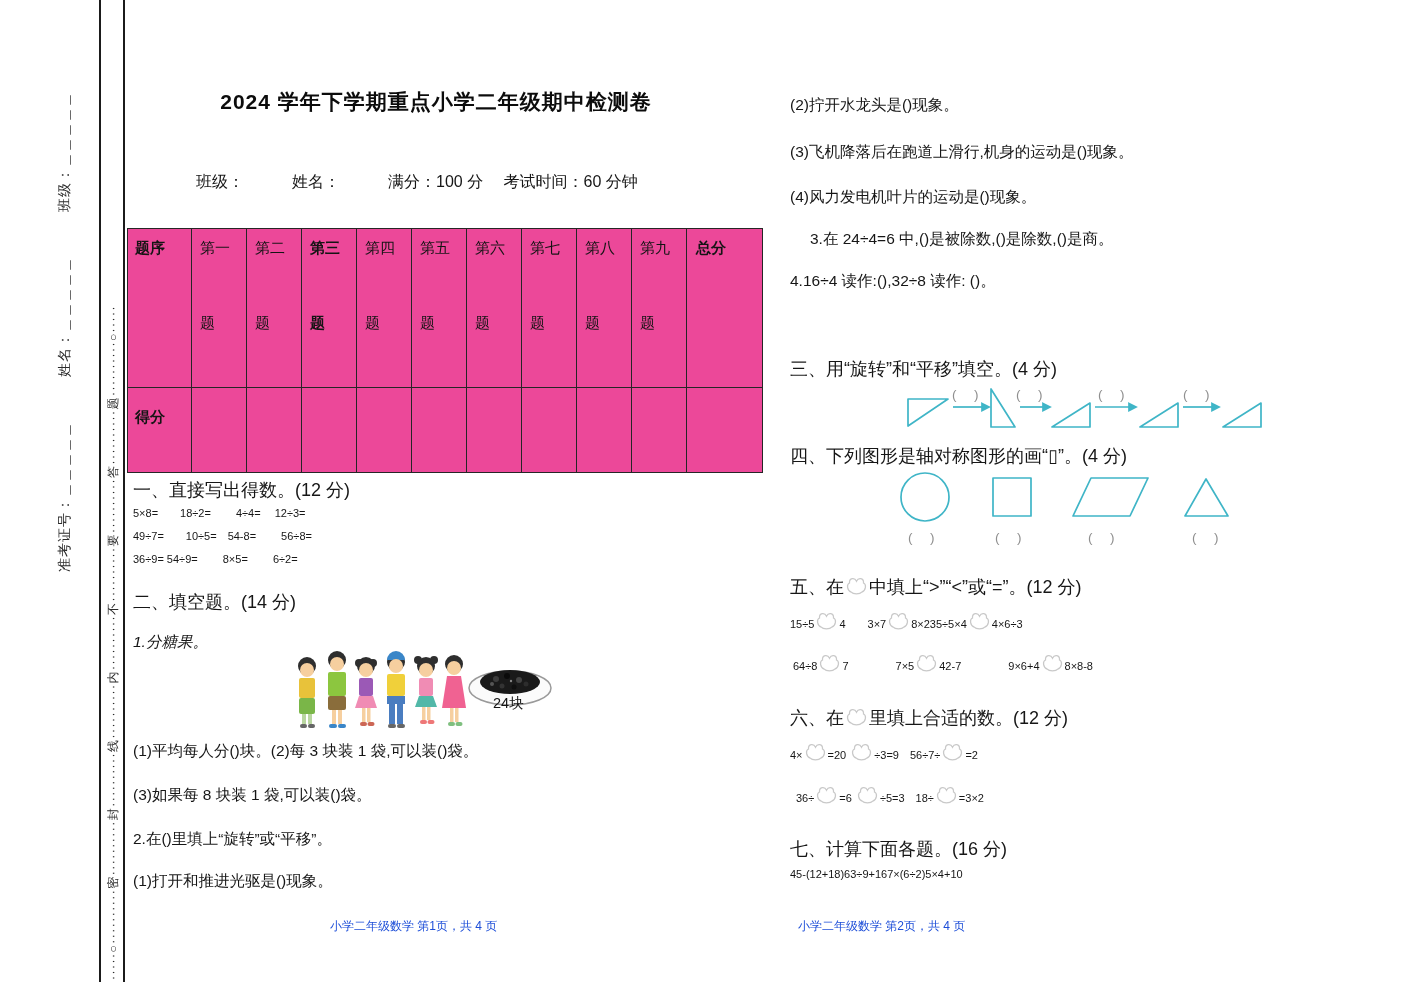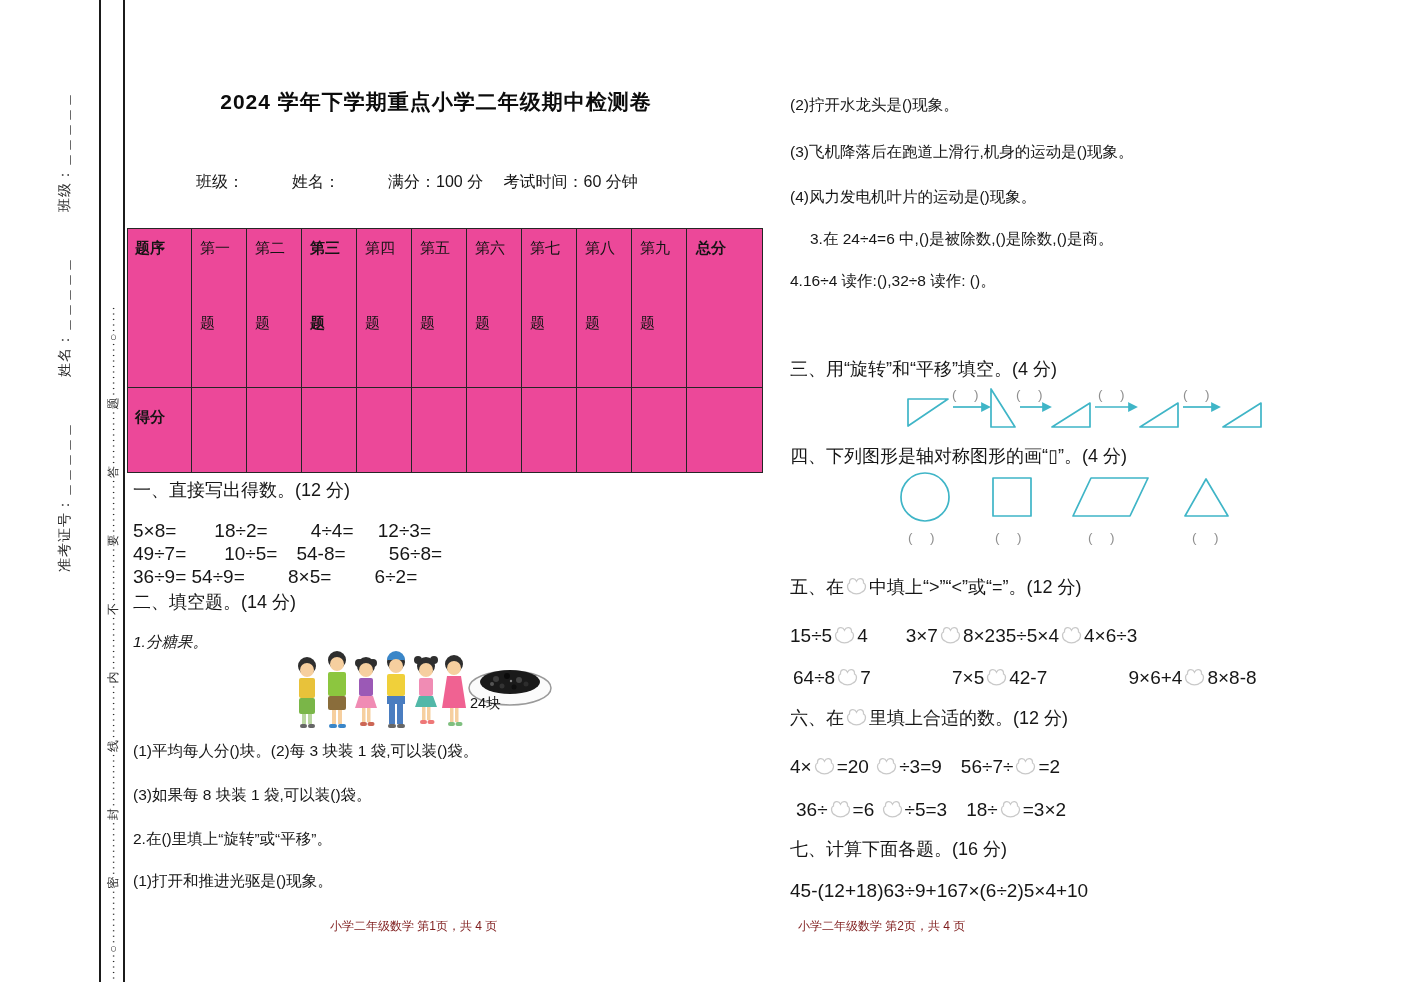--- a/index.html
+++ b/index.html
@@ -1,24 +1,24 @@
 <!DOCTYPE html>
 <html><head>
 <meta charset="utf-8">
 <style>
   html,body{margin:0;padding:0;background:#ffffff;}
   #canvas{position:relative;width:1421px;height:982px;background:#ffffff;overflow:hidden;
           font-family:"Liberation Sans","DejaVu Sans",sans-serif;color:#141414;}
   .abs{position:absolute;white-space:nowrap;}
   .t{font-size:15.5px;color:#161616;}
-  .eq{font-size:19px;color:#161616;margin-top:12px;}
+  .eq{font-size:11px;color:#161616;}
   .sec{font-size:18px;color:#161616;}
   .title{font-size:21px;font-weight:bold;letter-spacing:1px;color:#0c0c0c;}
   .info{font-size:16px;color:#161616;}
-  .footer{font-size:12px;color:#7f1d1d;}
+  .footer{font-size:12px;color:#1d4ed8;}
   .rot{transform:rotate(-90deg);transform-origin:left top;}
   .seal-strip{position:absolute;left:99px;top:-2px;width:22px;height:986px;
               border:2px solid #1b1b1b;background:#fff;}
   .seal-text{font-size:12px;color:#2a2a2a;letter-spacing:1.5px;}
   .fields-text{font-size:14px;color:#2a2a2a;letter-spacing:1px;}
   table.score{border-collapse:collapse;table-layout:fixed;background:#ec4899;}
   table.score td{border:1.6px solid #262626;vertical-align:top;padding:0;font-size:15px;}
   .cell-head{font-weight:bold;padding:10px 0 0 7px !important;}
   .cell-score{font-weight:bold;padding:20px 0 0 7px !important;}
   .cell-total{font-weight:bold;padding:10px 0 0 9px !important;}
@@ -187,21 +187,21 @@
       <circle cx="203" cy="33" r="3" fill="#3d3d3d"></circle>
         <circle cx="214" cy="30" r="3" fill="#0a0a0a"></circle>
       <circle cx="226" cy="34" r="3" fill="#444"></circle>
         <circle cx="233" cy="38" r="2.5" fill="#2d2d2d"></circle>
       <circle cx="209" cy="40" r="2.5" fill="#333"></circle>
         <circle cx="221" cy="41" r="2.5" fill="#0f0f0f"></circle>
       <circle cx="199" cy="38" r="2" fill="#555"></circle>
         <circle cx="218" cy="35" r="1.2" fill="#888"></circle>
     </g>
   </svg>
-  <div class="abs" style="left:470px;top:694px;font-size:14.5px;">24块</div>
+  <div class="abs" style="left:493px;top:694px;font-size:14.5px;">24块</div>
 
   <div class="abs t" style="left:133px;top:741px;">(1)平均每人分()块。(2)每 3 块装 1 袋,可以装()袋。</div>
   <div class="abs t" style="left:133px;top:785px;">(3)如果每 8 块装 1 袋,可以装()袋。</div>
   <div class="abs t" style="left:133px;top:829px;">2.在()里填上“旋转”或“平移”。</div>
   <div class="abs t" style="left:133px;top:871px;">(1)打开和推进光驱是()现象。</div>
 
   <div class="abs footer" style="left:330px;top:918px;">小学二年级数学 第1页，共 4 页</div>
 
   <div class="abs t" style="left:790px;top:95px;">(2)拧开水龙头是()现象。</div>
   <div class="abs t" style="left:790px;top:142px;">(3)飞机降落后在跑道上滑行,机身的运动是()现象。</div>

